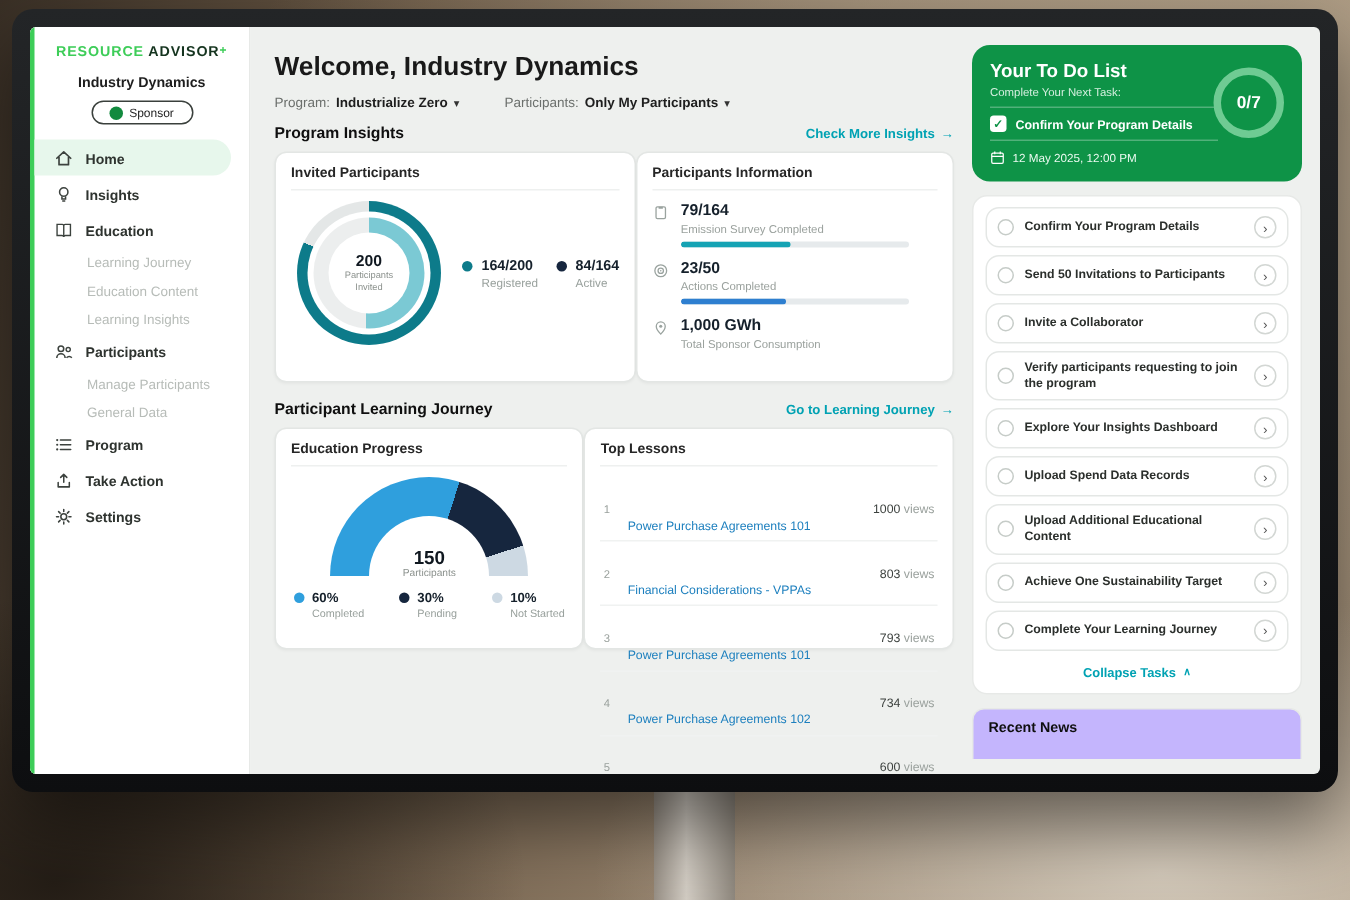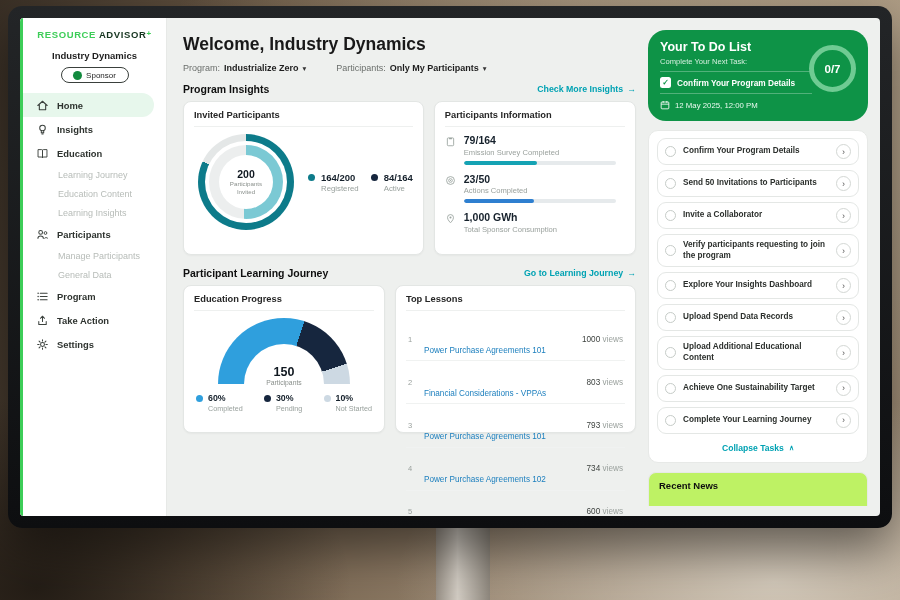--- a/index.html
+++ b/index.html
@@ -35,21 +35,21 @@
   
   .main{flex:1;min-width:0;box-sizing:border-box;padding:4px 12px 0 16px;}
   .title{font-size:17.5px;font-weight:bold;color:#191919;margin:12px 0 8px;}
   .filters{display:flex;gap:30px;align-items:center;font-size:9px;color:#6b6f6c;margin-bottom:10px;}
   .filter{display:flex;align-items:center;cursor:pointer;}
   .f-value{font-weight:bold;color:#1e1e1e;margin-left:4px;}
   .chev{font-size:7.5px;color:#333;margin-left:4px;}
   .sec-row{display:flex;justify-content:space-between;align-items:center;margin:6px 0;}
   .sec-title{font-size:10.5px;font-weight:bold;color:#0f0f0f;}
   .sec-link{font-size:8.8px;font-weight:bold;color:#00a2b3;cursor:pointer;display:flex;gap:4px;align-items:center;}
-  .cards{display:flex;gap:10px;}
+  .cards{display:flex;}
   .card{background:#fff;border:1px solid #e3e6e4;border-radius:8px;box-sizing:border-box;
     padding:8px 10px;box-shadow:0 1px 2px rgba(0,0,0,.04);}
   .card-title{font-size:9.3px;font-weight:bold;color:#262626;padding-bottom:6px;
     border-bottom:1px solid #eef0ef;margin-bottom:7px;}
   .card.invited{flex:1.08;height:154px;} .card.info{flex:1;height:154px;}
   .card.edu{flex:.92;height:148px;} .card.lessons{flex:1.12;height:148px;}
 
   .inv-body{display:flex;align-items:center;gap:14px;padding-left:4px;}
   .donut{position:relative;width:96px;height:96px;flex-shrink:0;}
   .donut>div{position:absolute;border-radius:50%;}
@@ -87,42 +87,42 @@
 
   .lesson{display:flex;align-items:center;gap:8px;padding:5.6px 2px;border-bottom:1px solid #f0f2f1;}
   .lesson:last-child{border-bottom:none;}
   .l-rank{font-size:7.5px;color:#9aa19d;width:8px;flex-shrink:0;}
   .l-title{font-size:8.2px;color:#1c7fbe;cursor:pointer;margin-top:22px;}
   .l-views{margin-left:auto;font-size:8.2px;color:#3c413e;white-space:nowrap;}
   .l-unit{color:#9aa19d;}
 
   
   .rightcol{width:232px;box-sizing:border-box;padding:12px 12px 0 0;flex-shrink:0;}
-  .tg{position:relative;background:#0e9347;border-radius:18px;color:#fff;padding:10px 12px 11px;box-sizing:border-box;}
+  .tg{position:relative;background:#0e9347;border-radius:12px;color:#fff;padding:10px 12px 11px;box-sizing:border-box;}
   .tg-title{font-size:12.5px;font-weight:bold;}
   .tg-sub{font-size:7.6px;color:#d5efdf;margin:3px 0 5px;}
   .tg-next{display:flex;gap:6px;align-items:center;font-size:8.3px;font-weight:bold;
     padding:5px 0;border-top:1px solid rgba(255,255,255,.28);border-bottom:1px solid rgba(255,255,255,.28);width:152px;}
   .tg-check{width:11px;height:11px;background:#fff;border-radius:2.5px;color:#0e9347;font-size:8px;
     display:flex;align-items:center;justify-content:center;font-weight:bold;flex-shrink:0;}
   .tg-due{display:flex;gap:5px;align-items:center;font-size:7.8px;margin-top:6px;color:#eafaf0;}
   .tg-ring{position:absolute;right:12px;top:15px;width:47px;height:47px;border-radius:50%;
     border:5px solid #6fcb93;display:flex;align-items:center;justify-content:center;
     font-size:11.5px;font-weight:bold;box-sizing:border-box;}
   .tl{background:#fff;border:1px solid #e7e9e7;border-radius:10px;margin-top:9px;padding:7px 8px 3px;}
   .task{display:flex;align-items:center;gap:7px;border:1px solid #e4e7e5;border-radius:9px;
     padding:5px 7px;margin-bottom:5px;cursor:pointer;background:#fff;}
   .t-check{width:11px;height:11px;border:1.4px solid #c6ccc8;border-radius:50%;flex-shrink:0;box-sizing:border-box;}
   .t-label{font-size:8.2px;color:#2b2f2c;font-weight:bold;line-height:1.3;flex:1;}
   .t-go{width:15px;height:15px;border:1px solid #d3d7d4;border-radius:50%;display:flex;align-items:center;
     justify-content:center;font-size:9px;color:#555;flex-shrink:0;box-sizing:border-box;}
   .collapse{display:flex;justify-content:center;align-items:center;gap:5px;color:#00a2b3;
     font-size:8.6px;font-weight:bold;padding:4px 0 6px;cursor:pointer;}
   .caret{font-size:7px;}
-  .news{background:#bef264;border:1px solid #e7e9e7;border-bottom:none;border-radius:8px 8px 0 0;
+  .news{background:#c4b5fd;border:1px solid #e7e9e7;border-bottom:none;border-radius:8px 8px 0 0;
     margin-top:9px;padding:7px 10px;font-size:9.5px;font-weight:bold;color:#0f0f0f;height:34px;box-sizing:border-box;}
 </style>
 </head>
 <body>
 
 <div class="scene">
   <div class="stand"></div>
   <div class="monitor">
     <div class="screen">
 

